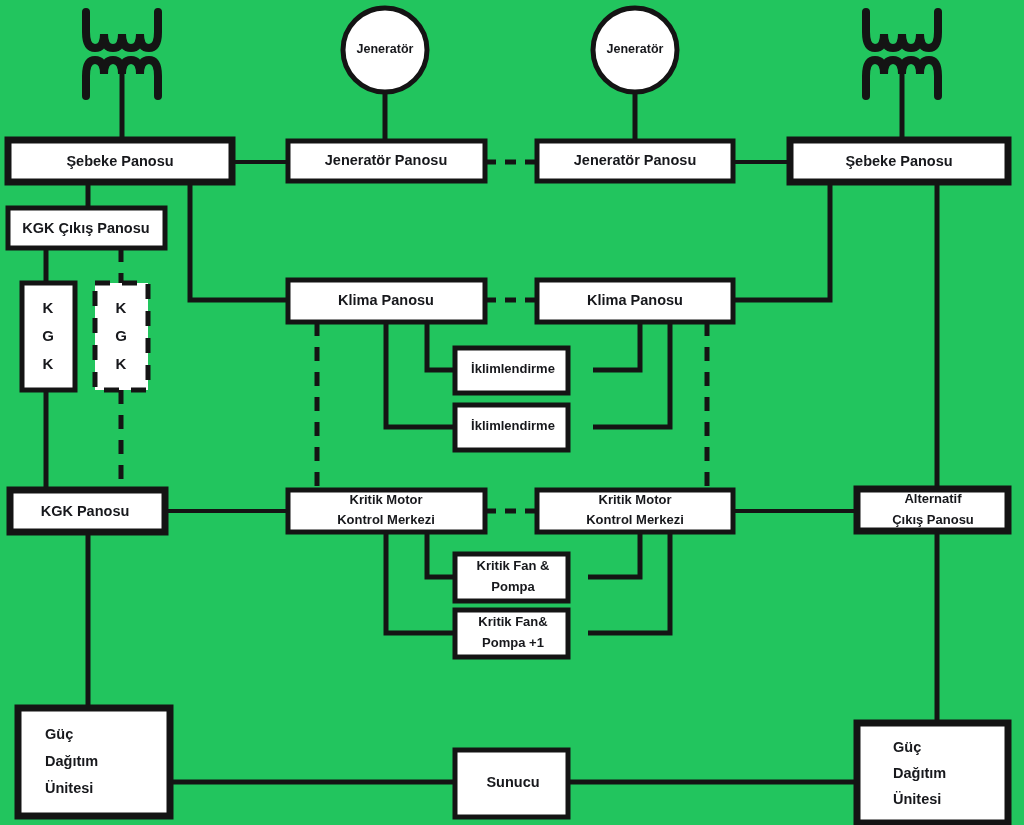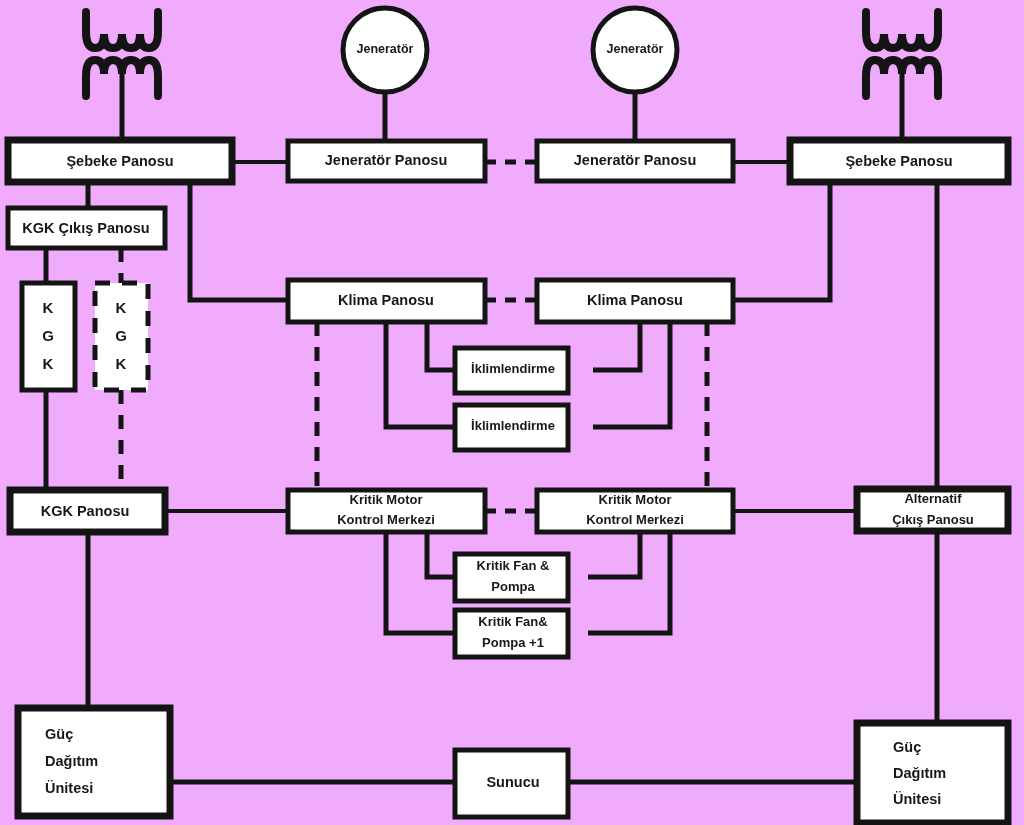--- a/index.html
+++ b/index.html
@@ -11,21 +11,21 @@
   body {
     width: 1024px;
     height: 825px;
     overflow: hidden;
     font-family: "Liberation Sans", sans-serif;
   }
   #diagram-root {
     position: relative;
     width: 1024px;
     height: 825px;
-    background: #f0abfc;
+    background: #22c55e;
   }
   svg#diagram {
     display: block;
     width: 1024px;
     height: 825px;
   }
   .wire {
     stroke: #141414;
     stroke-width: 5;
     fill: none;

